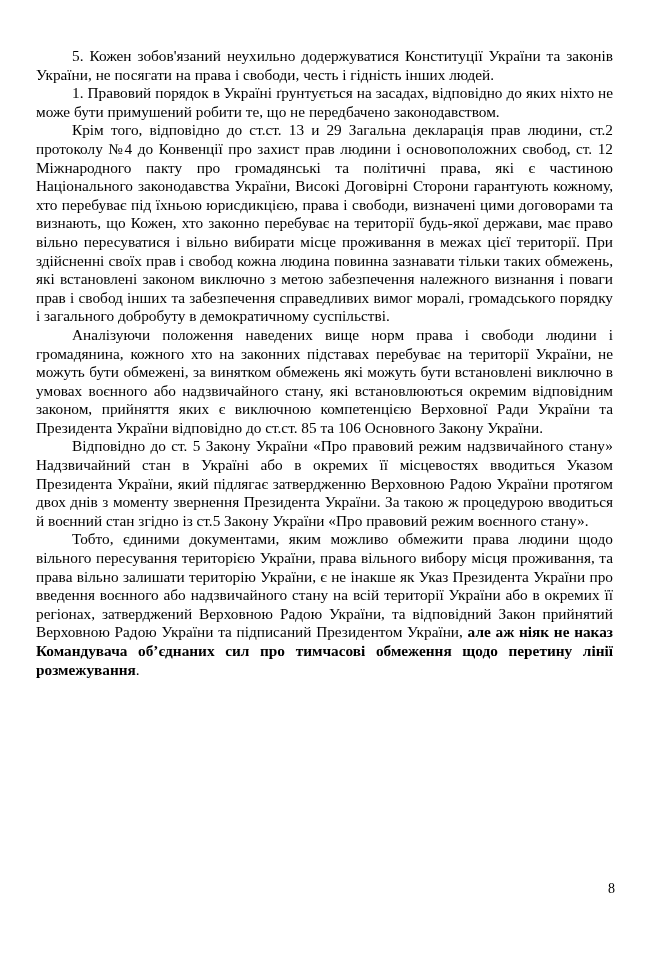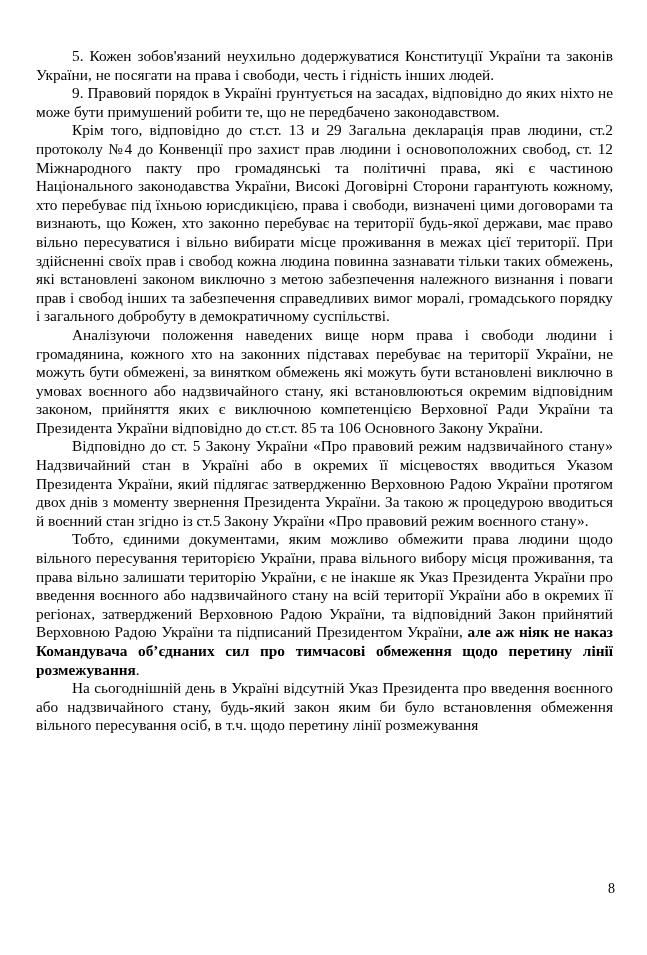--- a/index.html
+++ b/index.html
@@ -41,21 +41,20 @@
     font-size: 14px;
     color: #000000;
   }
 </style>
 </head>
 <body>
 
 <div class="page">
   <div class="content">
       <p class="para"><span>5. Кожен зобов'язаний неухильно додержуватися Конституції України та законів України, не посягати на права і свободи, честь і гідність інших людей.</span></p>
-      <p class="para"><span>9. Правовий порядок в Україні ґрунтується на засадах, відповідно до яких ніхто не може бути примушений робити те, що не передбачено законодавством.</span></p>
+      <p class="para"><span>1. Правовий порядок в Україні ґрунтується на засадах, відповідно до яких ніхто не може бути примушений робити те, що не передбачено законодавством.</span></p>
       <p class="para"><span>Крім того, відповідно до ст.ст. 13 и 29 Загальна декларація прав людини, ст.2 протоколу №4 до Конвенції про захист прав людини і основоположних свобод, ст. 12 Міжнародного пакту про громадянські та політичні права, які є частиною Національного законодавства України, Високі Договірні Сторони гарантують кожному, хто перебуває під їхньою юрисдикцією, права і свободи, визначені цими договорами та визнають, що Кожен, хто законно перебуває на території будь-якої держави, має право вільно пересуватися і вільно вибирати місце проживання в межах цієї території. При здійсненні своїх прав і свобод кожна людина повинна зазнавати тільки таких обмежень, які встановлені законом виключно з метою забезпечення належного визнання і поваги прав і свобод інших та забезпечення справедливих вимог моралі, громадського порядку і загального добробуту в демократичному суспільстві.</span></p>
       <p class="para"><span>Аналізуючи положення наведених вище норм права і свободи людини і громадянина, кожного хто на законних підставах перебуває на території України, не можуть бути обмежені, за винятком обмежень які можуть бути встановлені виключно в умовах воєнного або надзвичайного стану, які встановлюються окремим відповідним законом, прийняття яких є виключною компетенцією Верховної Ради України та Президента України відповідно до ст.ст. 85 та 106 Основного Закону України.</span></p>
       <p class="para"><span>Відповідно до ст. 5 Закону України «Про правовий режим надзвичайного стану» Надзвичайний стан в Україні або в окремих її місцевостях вводиться Указом Президента України, який підлягає затвердженню Верховною Радою України протягом двох днів з моменту звернення Президента України. За такою ж процедурою вводиться й воєнний стан згідно із ст.5 Закону України «Про правовий режим воєнного стану».</span></p>
       <p class="para"><span>Тобто, єдиними документами, яким можливо обмежити права людини щодо вільного пересування територією України, права вільного вибору місця проживання, та права вільно залишати територію України, є не інакше як Указ Президента України про введення воєнного або надзвичайного стану на всій території України або в окремих її регіонах, затверджений Верховною Радою України, та відповідний Закон прийнятий Верховною Радою України та підписаний Президентом України, </span><b>але аж ніяк не наказ Командувача об’єднаних сил про тимчасові обмеження щодо перетину лінії розмежування</b><span>.</span></p>
-      <p class="para"><span>На сьогоднішній день в Україні відсутній Указ Президента про введення воєнного або надзвичайного стану, будь-який закон яким би було встановлення обмеження вільного пересування осіб, в т.ч. щодо перетину лінії розмежування</span></p>
     </div>
   <div class="page-number">8</div>
 </div>
 
 </body></html>

